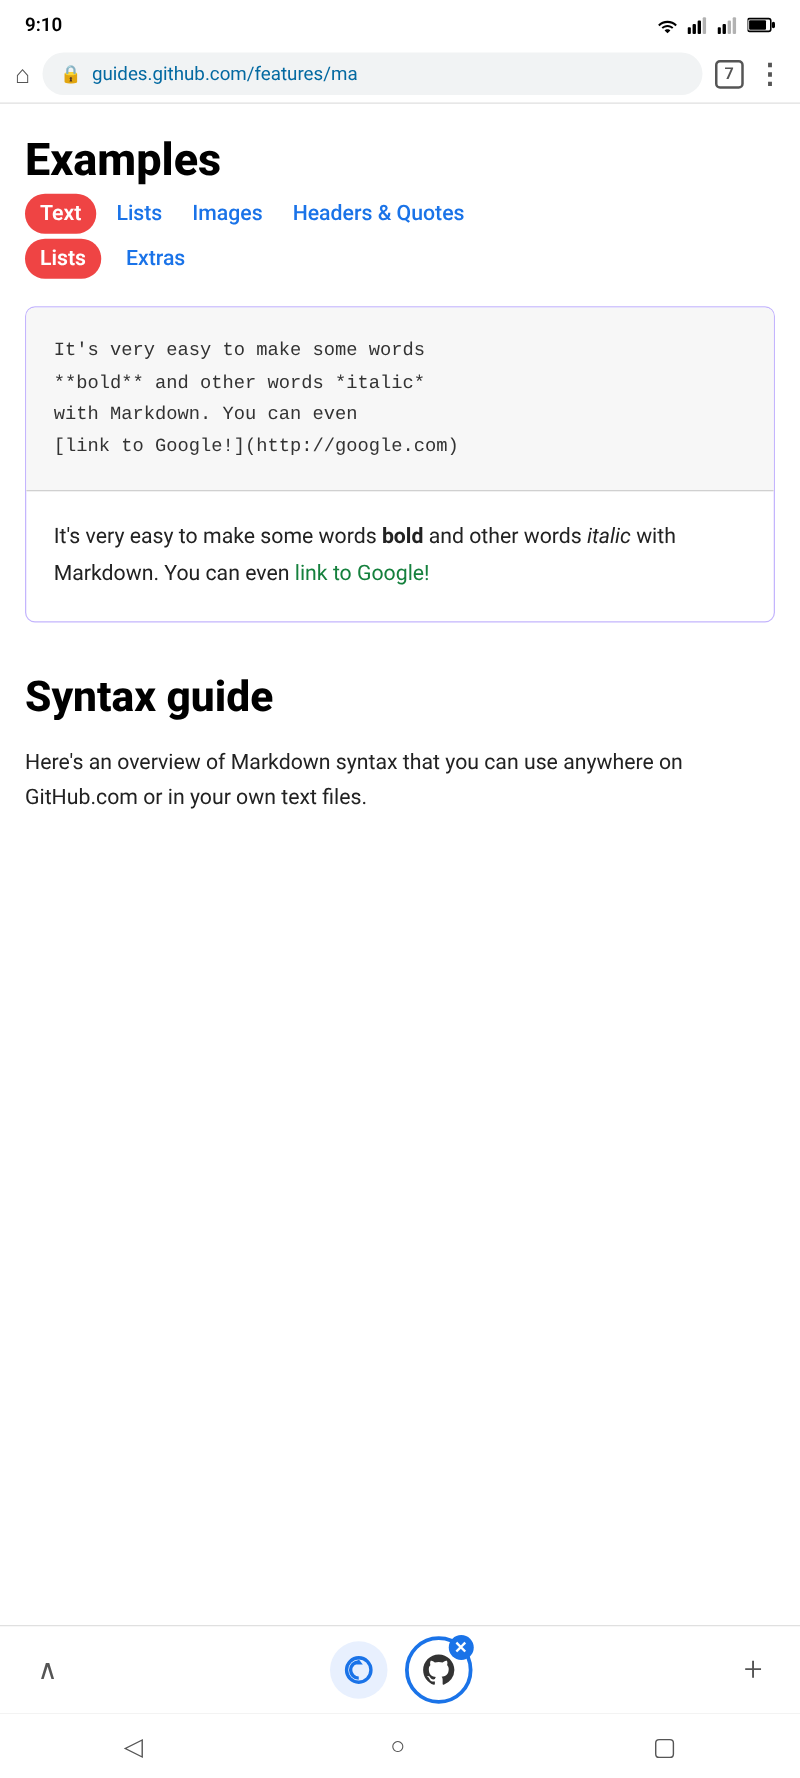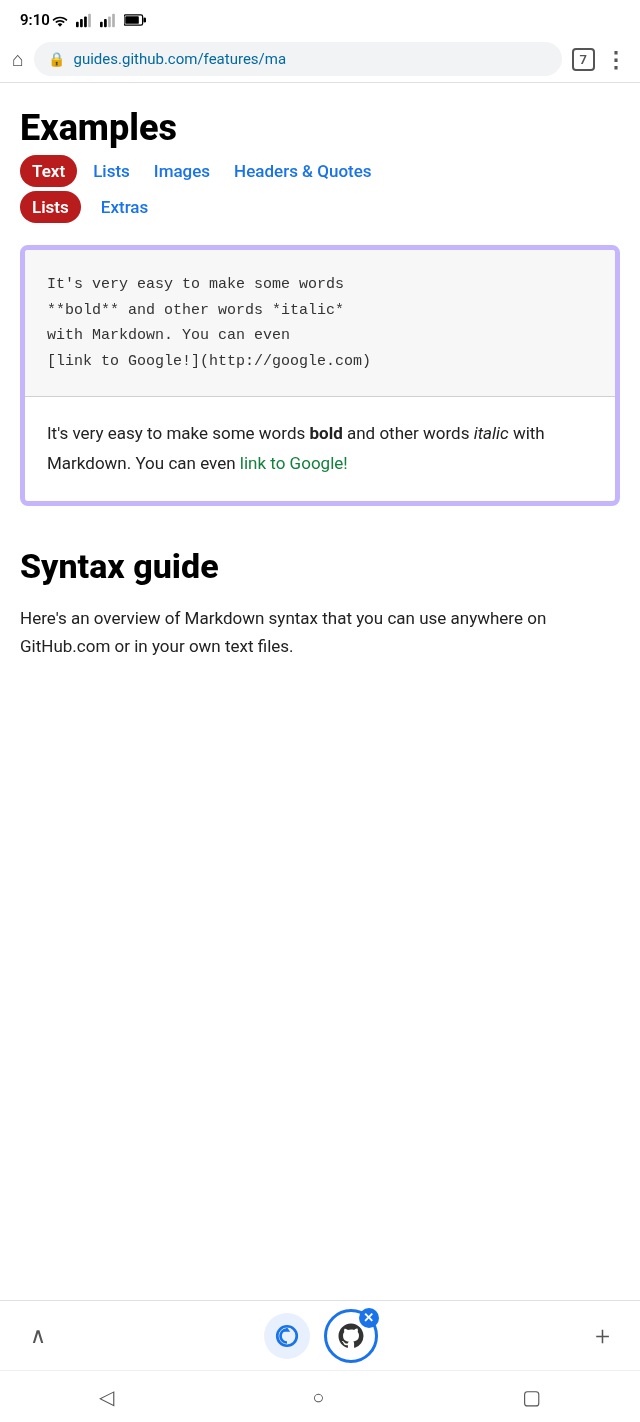--- a/index.html
+++ b/index.html
@@ -9,20 +9,21 @@
       min-height: 1422px;
       background: #fff;
       font-family: -apple-system, BlinkMacSystemFont, 'Segoe UI', Roboto, sans-serif;
       font-size: 16px;
       color: #1a1a1a;
     }
 
     
     .status-bar {
       display: flex;
+      justify-content: space-between;
       align-items: center;
       padding: 8px 20px 4px 20px;
       background: #fff;
       height: 36px;
     }
     .status-time {
       font-size: 15px;
       font-weight: 600;
       color: #000;
     }
@@ -107,36 +108,36 @@
     .tab {
       font-size: 17px;
       font-weight: 500;
       color: #1a73e8;
       padding: 6px 12px;
       cursor: pointer;
       border-radius: 20px;
       text-decoration: none;
     }
     .tab:first-child {
-      background: #b91c1c;
+      background: #ef4444;
       color: #fff;
       border-radius: 20px;
       font-weight: 600;
       margin-right: 4px;
     }
     .tab-row-2 {
       display: flex;
       gap: 4px;
       width: 100%;
       margin-top: 4px;
     }
 
     
     .example-box {
-      border: 5px solid #c4b5fd;
+      border: 1px solid #c4b5fd;
       border-radius: 8px;
       margin-bottom: 40px;
       overflow: hidden;
     }
     .code-section {
       background: #f7f7f7;
       padding: 22px 22px;
       font-family: 'Courier New', Courier, monospace;
       font-size: 15px;
       line-height: 1.7;

